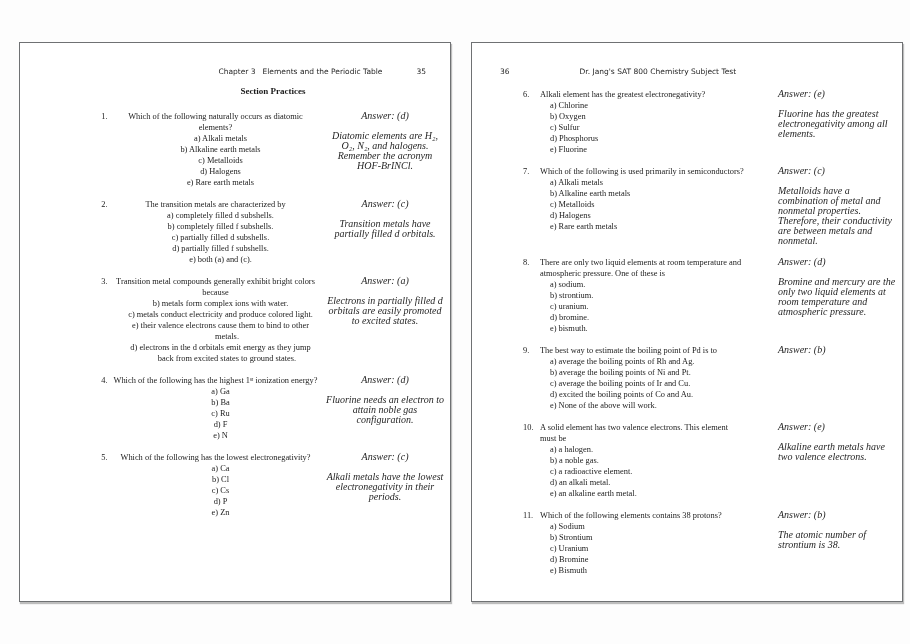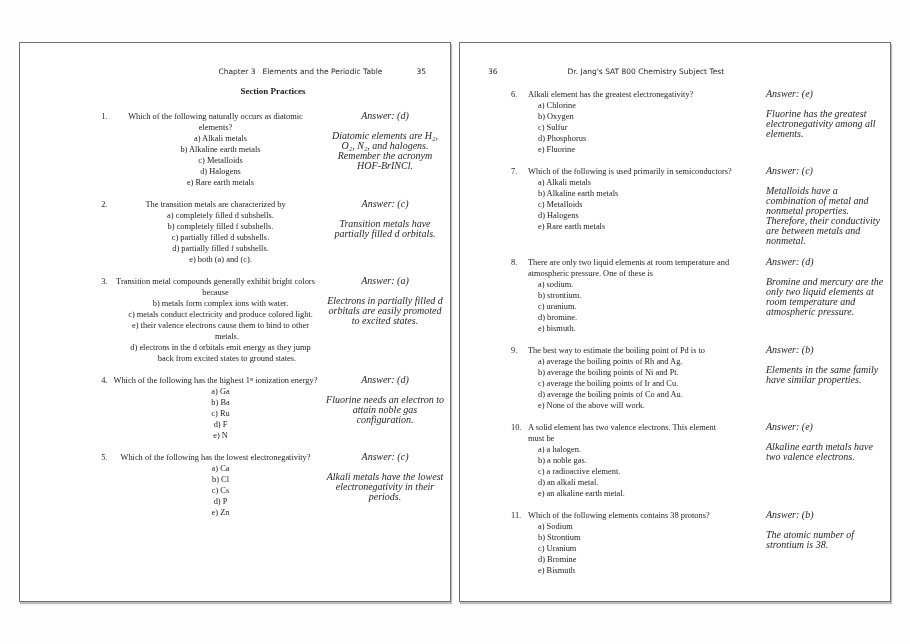--- a/index.html
+++ b/index.html
@@ -7,21 +7,21 @@
   body {
     width: 910px; height: 644px;
     background: #fdfdfd;
     position: relative;
     font-family: "Liberation Serif", serif;
     color: #1b1b1b;
     overflow: hidden;
   }
   .spread {
     position: absolute; left: 19px; top: 42px;
-    display: flex; gap: 8px;
+    display: flex; gap: 20px;
   }
   .page {
     width: 432px; height: 560px;
     background: #ffffff;
     border: 1px solid #6f7173;
     box-shadow: 1px 2px 1px rgba(70,70,70,0.35);
     position: relative;
   }
   .running-head {
     position: absolute; top: 24px; left: 0; right: 0;
@@ -213,27 +213,26 @@
             </div>
           </div>
           <div class="q">
             <div class="q-num">9.</div>
             <div class="q-main">
               <div class="q-text">The best way to estimate the boiling point of Pd is to</div>
               <div class="q-opts">
                 <div class="opt">a) average the boiling points of Rh and Ag.</div>
                 <div class="opt">b) average the boiling points of Ni and Pt.</div>
                 <div class="opt">c) average the boiling points of Ir and Cu.</div>
-                <div class="opt">d) average the boiling points of Co and Au.</div>
+                <div class="opt">d) excited the boiling points of Co and Au.</div>
                 <div class="opt">e) None of the above will work.</div>
               </div>
             </div>
             <div class="q-ans">
               <div class="ans-label">Answer: (b)</div>
-              <div class="ans-expl">Elements in the same family have similar properties.</div>
             </div>
           </div>
           <div class="q">
             <div class="q-num">10.</div>
             <div class="q-main">
               <div class="q-text">A solid element has two valence electrons. This element must be</div>
               <div class="q-opts">
                 <div class="opt">a) a halogen.</div>
                 <div class="opt">b) a noble gas.</div>
                 <div class="opt">c) a radioactive element.</div>

